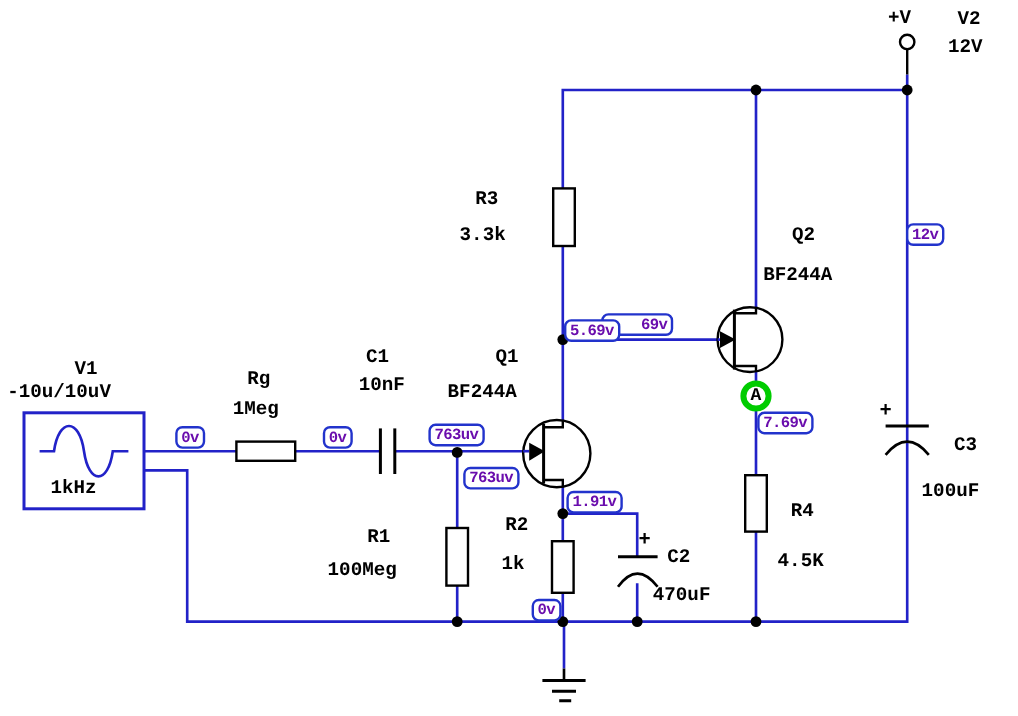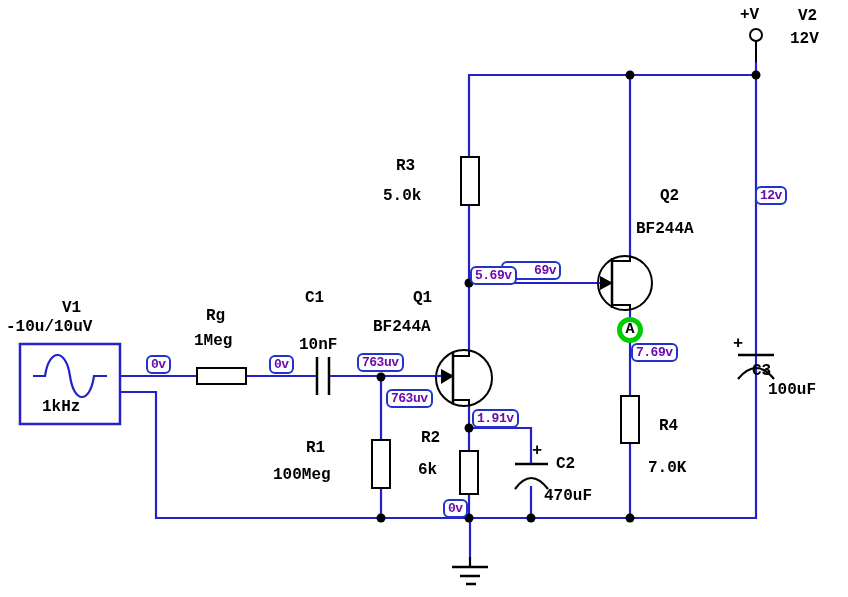--- a/index.html
+++ b/index.html
@@ -122,47 +122,47 @@
   </svg>
 
   <div class="lbl" style="left:62px;top:299px">V1</div>
   <div class="lbl" style="left:6px;top:318px">-10u/10uV</div>
   <div class="lbl" style="left:42px;top:398px">1kHz</div>
 
   <div class="lbl" style="left:206px;top:307px">Rg</div>
   <div class="lbl" style="left:194px;top:332px">1Meg</div>
 
   <div class="lbl" style="left:305px;top:289px">C1</div>
-  <div class="lbl" style="left:299px;top:336px">10nF</div>
+  <div class="lbl" style="left:299px;top:312px">10nF</div>
 
   <div class="lbl" style="left:413px;top:289px">Q1</div>
   <div class="lbl" style="left:373px;top:318px">BF244A</div>
 
   <div class="lbl" style="left:396px;top:157px">R3</div>
-  <div class="lbl" style="left:383px;top:187px">5.0k</div>
+  <div class="lbl" style="left:383px;top:187px">3.3k</div>
 
   <div class="lbl" style="left:660px;top:187px">Q2</div>
   <div class="lbl" style="left:636px;top:220px">BF244A</div>
 
   <div class="lbl" style="left:306px;top:439px">R1</div>
   <div class="lbl" style="left:273px;top:466px">100Meg</div>
 
   <div class="lbl" style="left:421px;top:429px">R2</div>
-  <div class="lbl" style="left:418px;top:461px">6k</div>
+  <div class="lbl" style="left:418px;top:461px">1k</div>
 
   <div class="plus" style="left:532px;top:443px">+</div>
   <div class="lbl" style="left:556px;top:455px">C2</div>
   <div class="lbl" style="left:544px;top:487px">470uF</div>
 
   <div class="lbl" style="left:659px;top:417px">R4</div>
-  <div class="lbl" style="left:648px;top:459px">7.0K</div>
+  <div class="lbl" style="left:648px;top:459px">4.5K</div>
 
   <div class="plus" style="left:733px;top:336px">+</div>
-  <div class="lbl" style="left:752px;top:362px">C3</div>
-  <div class="lbl" style="left:768px;top:381px">100uF</div>
+  <div class="lbl" style="left:795px;top:362px">C3</div>
+  <div class="lbl" style="left:768px;top:400px">100uF</div>
 
   <div class="lbl" style="left:740px;top:6px">+V</div>
   <div class="lbl" style="left:798px;top:7px">V2</div>
   <div class="lbl" style="left:790px;top:30px">12V</div>
 
   <div class="probe" style="left:146px;top:355px">0v</div>
   <div class="probe" style="left:269px;top:355px">0v</div>
   <div class="probe" style="left:357px;top:353px">763uv</div>
   <div class="probe" style="left:386px;top:389px">763uv</div>
   <div class="probe" style="left:501px;top:261px;width:50px;text-align:right">69v</div>

